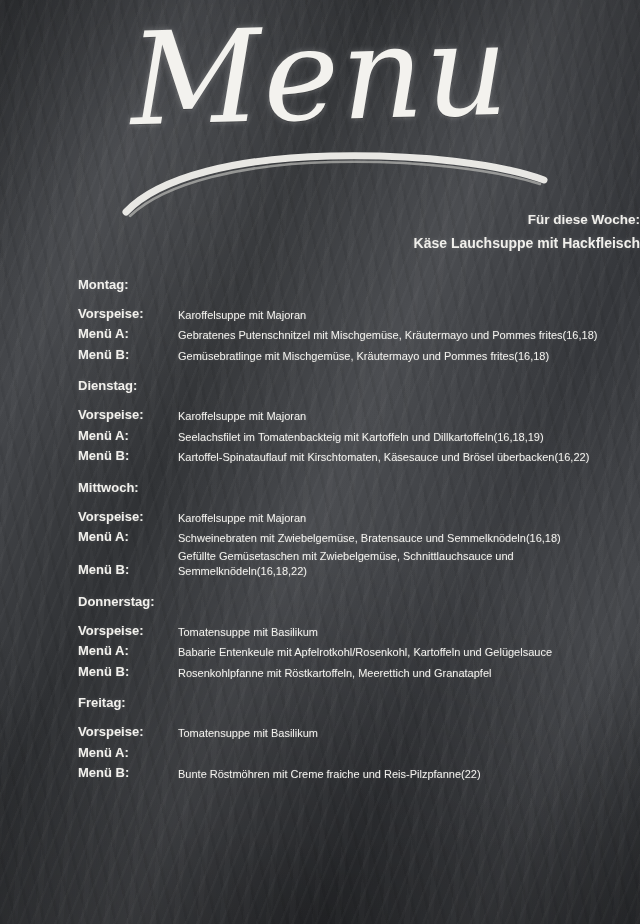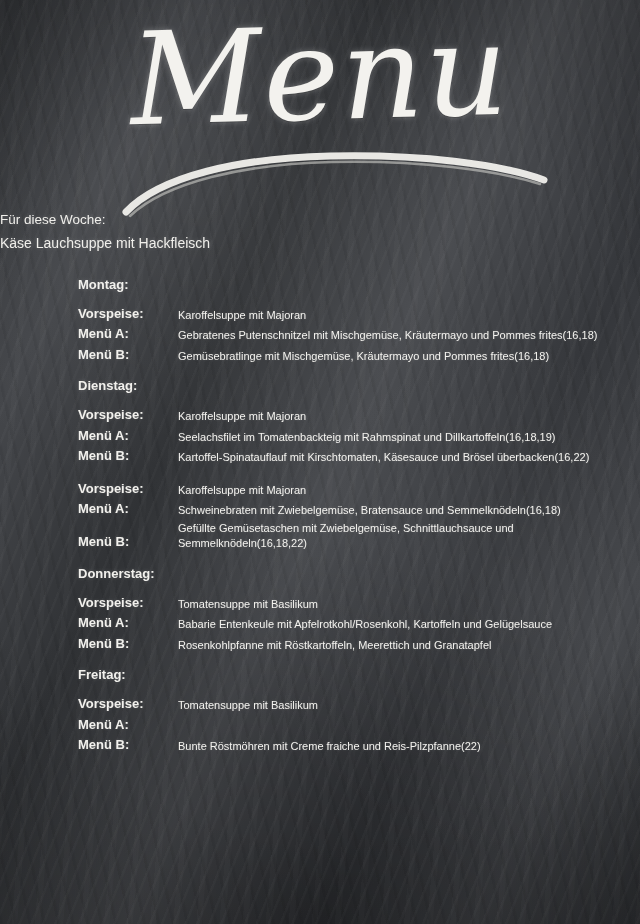--- a/index.html
+++ b/index.html
@@ -74,23 +74,23 @@
     position: absolute;
     left: 120px;
     top: 150px;
     width: 430px;
     height: 70px;
     pointer-events: none;
   }
 
   
   .week-line, .soup-line {
-    text-align: left;
+    text-align: right;
     color: #f0efeb;
-    font-weight: normal;
+    font-weight: bold;
     font-size: 13.5px;
     text-shadow: 0 0 4px rgba(255,255,255,0.2);
   }
   .week-line { margin-top: 2px; }
   .soup-line { margin-top: 8px; font-size: 14px; }
 
   
   .days {
     margin-top: 26px;
     padding: 0 34px 0 78px;
@@ -163,30 +163,31 @@
       </div>
 
       <div class="day-block">
         <div class="day-name">Dienstag:</div>
         <div class="row">
           <div class="row-label">Vorspeise:</div>
           <div class="row-value">Karoffelsuppe mit Majoran</div>
         </div>
         <div class="row">
           <div class="row-label">Menü A:</div>
-          <div class="row-value">Seelachsfilet im Tomatenbackteig mit Rahmspinat und Dillkartoffeln(16,18,19)</div>
+          <div class="row-value">Seelachsfilet im Tomatenbackteig mit Kartoffeln und Dillkartoffeln(16,18,19)</div>
         </div>
         <div class="row">
           <div class="row-label">Menü B:</div>
           <div class="row-value">Kartoffel-Spinatauflauf mit Kirschtomaten, Käsesauce und Brösel überbacken(16,22)</div>
         </div>
         <div class="spacer-after-menub"></div>
       </div>
 
       <div class="day-block">
+        <div class="day-name">Mittwoch:</div>
         <div class="row">
           <div class="row-label">Vorspeise:</div>
           <div class="row-value">Karoffelsuppe mit Majoran</div>
         </div>
         <div class="row">
           <div class="row-label">Menü A:</div>
           <div class="row-value">Schweinebraten mit Zwiebelgemüse, Bratensauce und Semmelknödeln(16,18)</div>
         </div>
         <div class="row">
           <div class="row-label">Menü B:</div>

